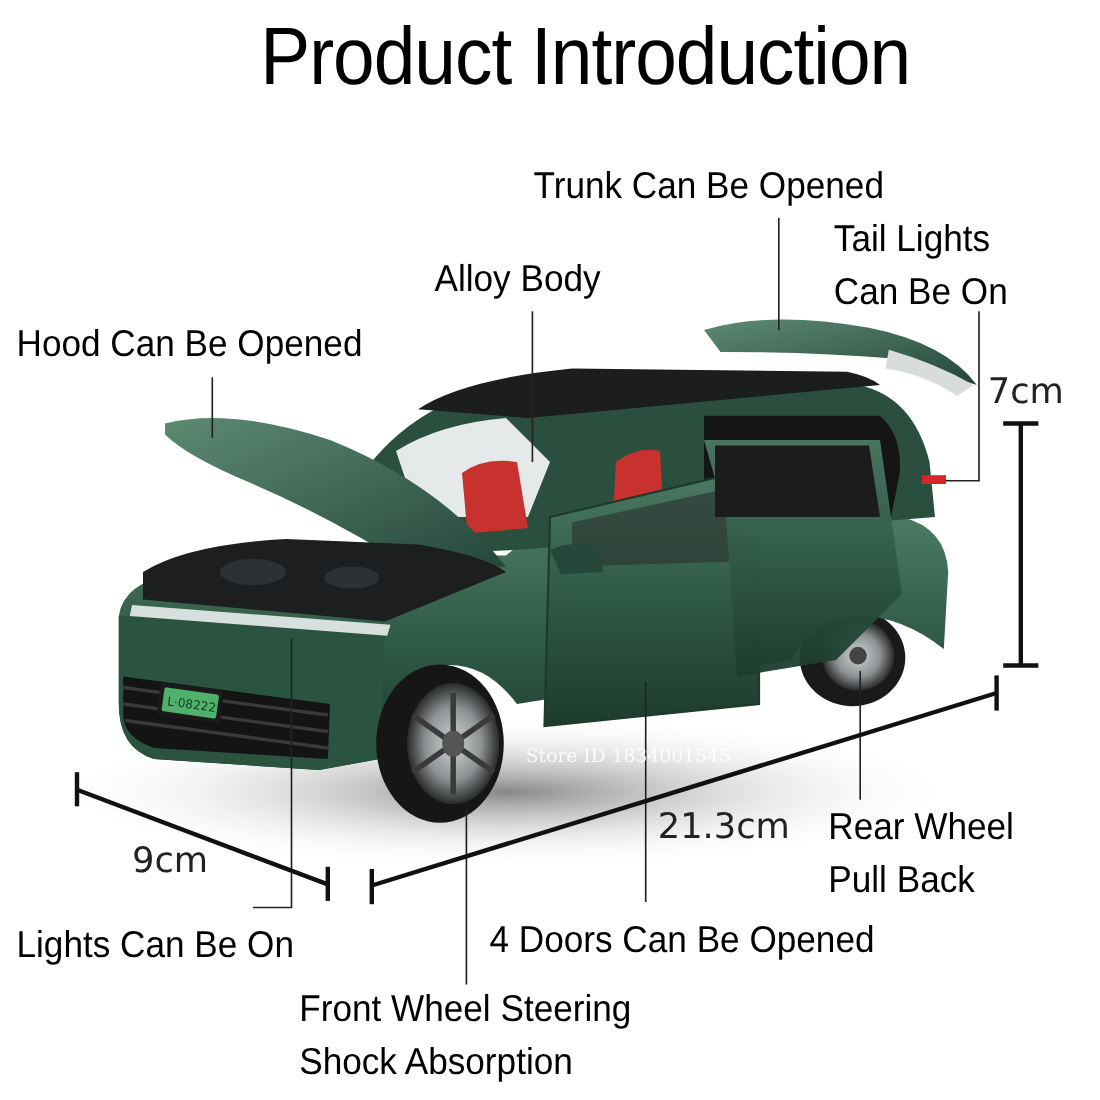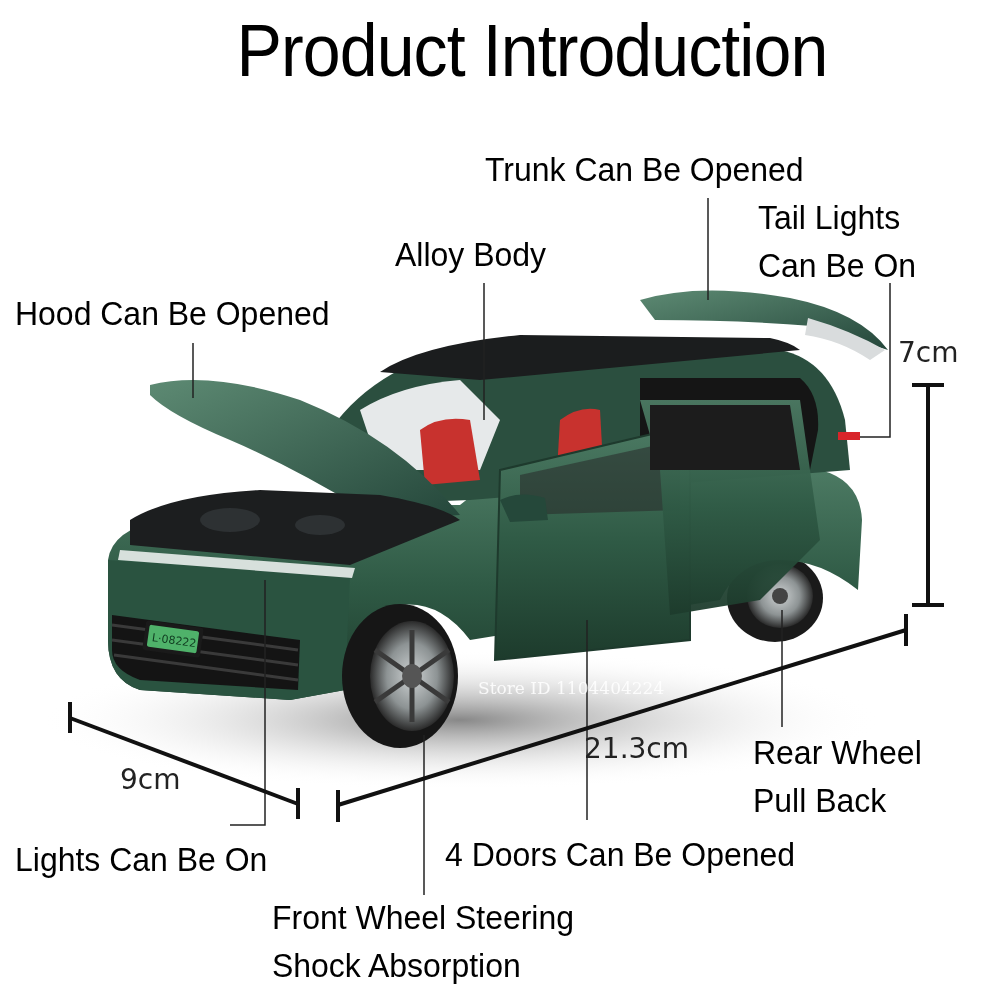--- a/index.html
+++ b/index.html
@@ -3,21 +3,21 @@
   <meta charset="utf-8">
   <style>
     html, body { margin: 0; padding: 0; background: #ffffff; }
     body { width: 1000px; height: 1000px; position: relative; overflow: hidden;
            font-family: "Liberation Sans", sans-serif; color: #000; }
     .title { position: absolute; left: 0; width: 1000px; top: 8px; text-align: center;
              font-size: 74px; letter-spacing: -1px; padding-left: 64px; box-sizing: border-box;
              transform: scaleX(0.92); transform-origin: 532px 0; }
     .label { position: absolute; font-size: 34px; line-height: 1.42; white-space: nowrap;
              transform: scaleX(0.94); transform-origin: 0 0; }
-    .dim { position: absolute; font-family: "DejaVu Sans", sans-serif; font-size: 28px; color: #222; }
+    .dim { position: absolute; font-family: "DejaVu Sans", sans-serif; font-size: 32px; color: #222; }
     .watermark { position: absolute; font-family: "DejaVu Serif", serif; font-size: 17px;
                  color: rgba(255,255,255,0.85); white-space: nowrap; }
     svg.art { position: absolute; left: 0; top: 0; }
   </style>
 </head>
 <body>
 
 <div class="title">Product Introduction</div>
 
 <svg class="art" width="1000" height="1000" viewBox="0 0 1000 1000">
@@ -124,16 +124,16 @@
 <div class="label" style="left:395px; top:230px;">Alloy Body</div>
 <div class="label" style="left:15px; top:289px;">Hood Can Be Opened</div>
 <div class="label" style="left:15px; top:835px;">Lights Can Be On</div>
 <div class="label" style="left:753px; top:728px;">Rear Wheel</div>
 <div class="label" style="left:753px; top:776px;">Pull Back</div>
 <div class="label" style="left:445px; top:830px;">4 Doors Can Be Opened</div>
 <div class="label" style="left:272px; top:893px;">Front Wheel Steering</div>
 <div class="label" style="left:272px; top:941px;">Shock Absorption</div>
 
 <div class="dim" style="left:898px; top:336px;">7cm</div>
-<div class="dim" style="left:584px; top:732px;">21.3cm</div>
+<div class="dim" style="left:598px; top:732px;">21.3cm</div>
 <div class="dim" style="left:120px; top:763px;">9cm</div>
 
-<div class="watermark" style="left:478px; top:678px;">Store ID 1104404224</div>
+<div class="watermark" style="left:478px; top:678px;">Store ID 1834001545</div>
 
 </body></html>

